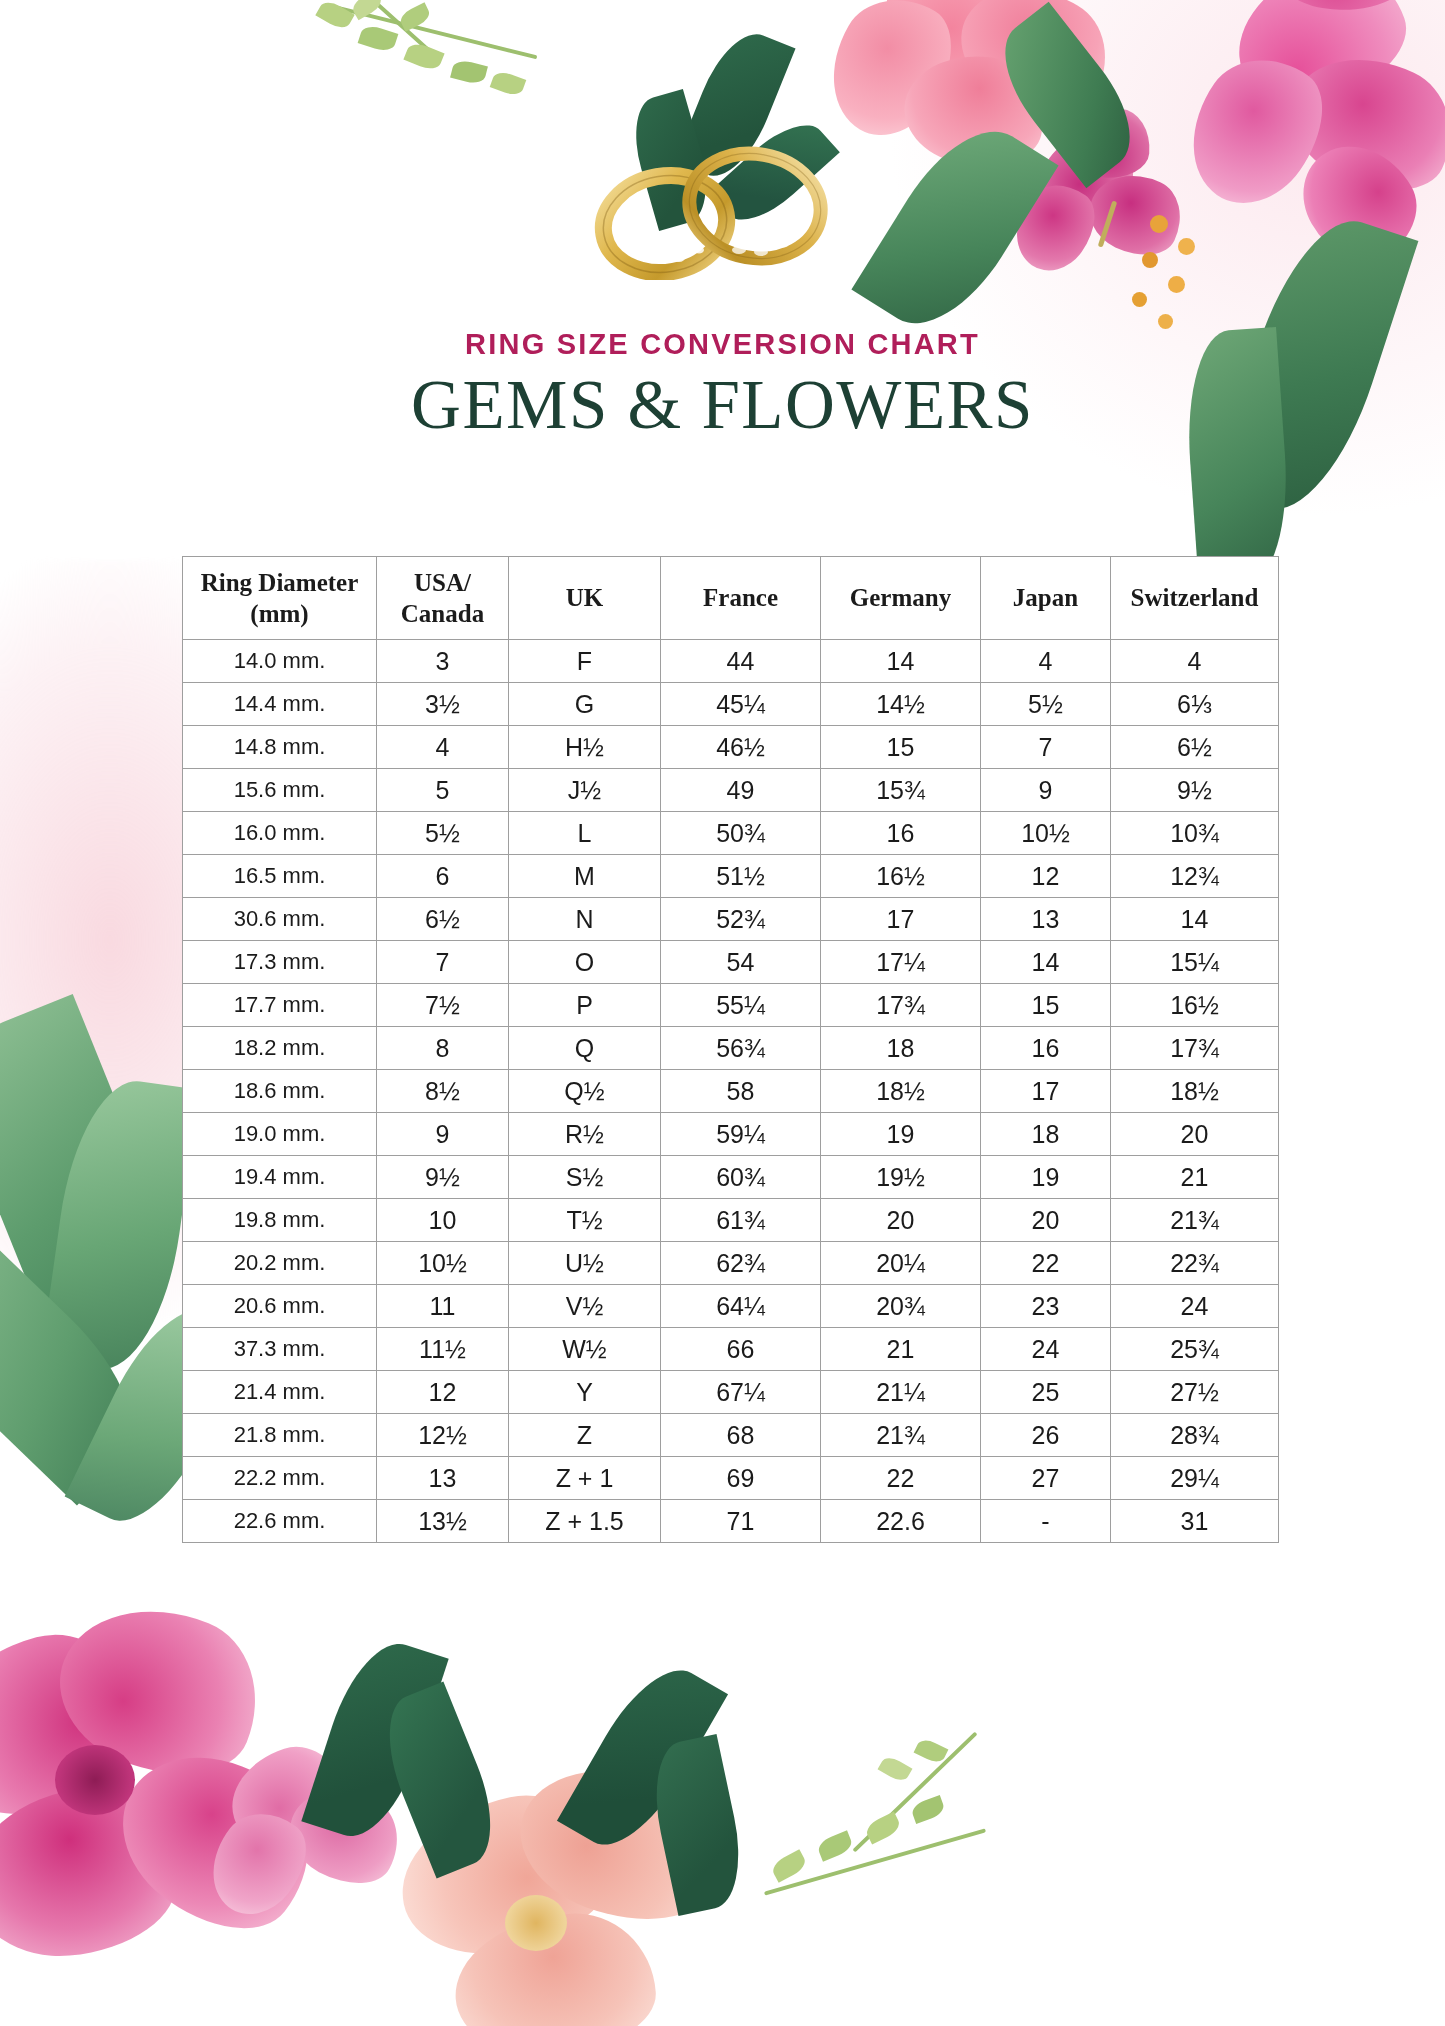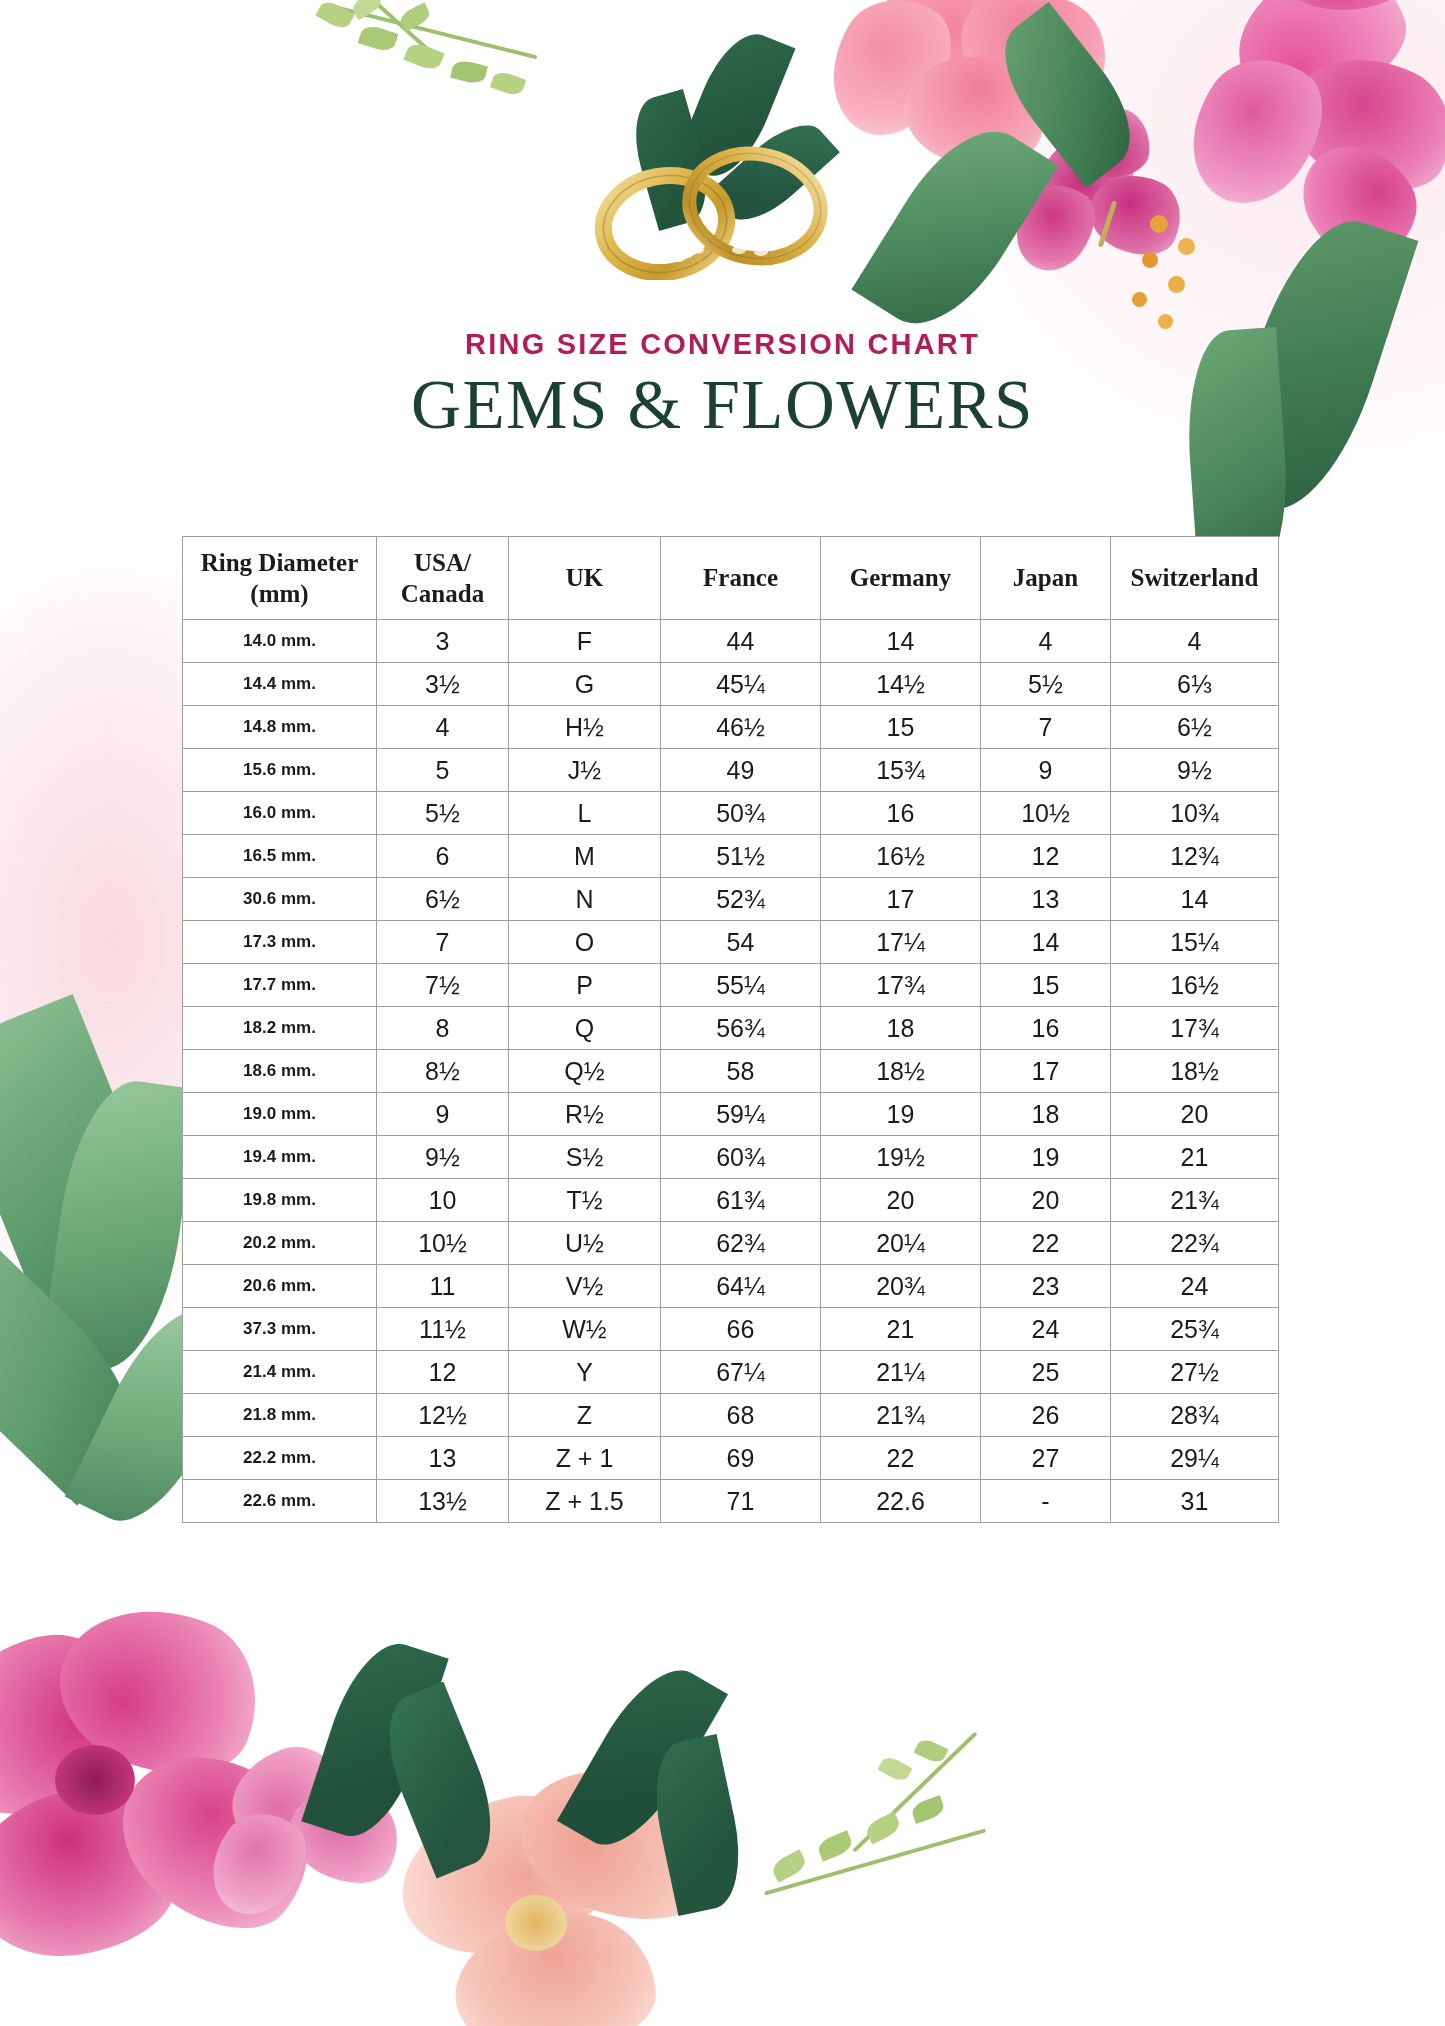--- a/index.html
+++ b/index.html
@@ -63,21 +63,21 @@
     font-family:"Liberation Serif", serif;
     font-size:69px;
     letter-spacing:1.5px;
     margin-top:10px;
     line-height:1;
   }
 
   
   .table-wrap{
     position:absolute;
-    left:150px;top:536px;
+    left:150px;top:556px;
     width:930px;
     padding-left:32px;
   }
   table{
     border-collapse:collapse;
     width:100%;
     background:#ffffff;
     table-layout:fixed;
   }
   th,td{
@@ -95,22 +95,21 @@
     font-size:25px;
     height:82px;
     line-height:1.25;
     padding:0 4px;
   }
   tbody td{
     font-family:"Liberation Sans", sans-serif;
     font-size:25px;
   }
   tbody td:first-child{
-    font-size:17px;
-    font-weight:bold;
+    font-size:22px;
   }
   col.c1{width:194px;}
   col.c2{width:132px;}
   col.c3{width:152px;}
   col.c4{width:160px;}
   col.c5{width:160px;}
   col.c6{width:130px;}
   col.c7{width:168px;}
 </style>
 </head>

